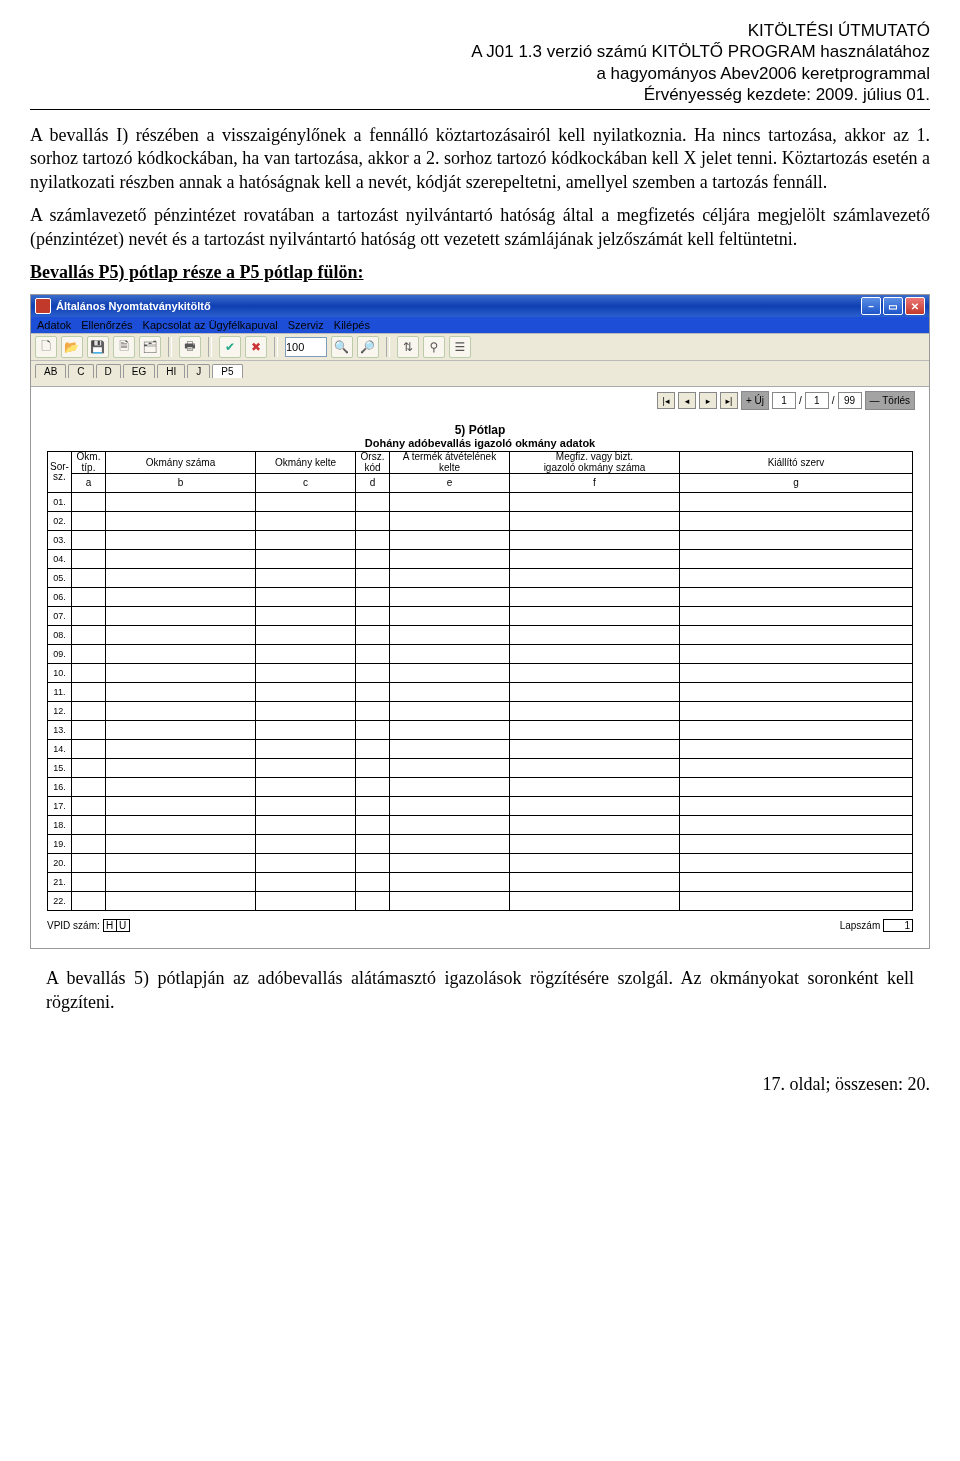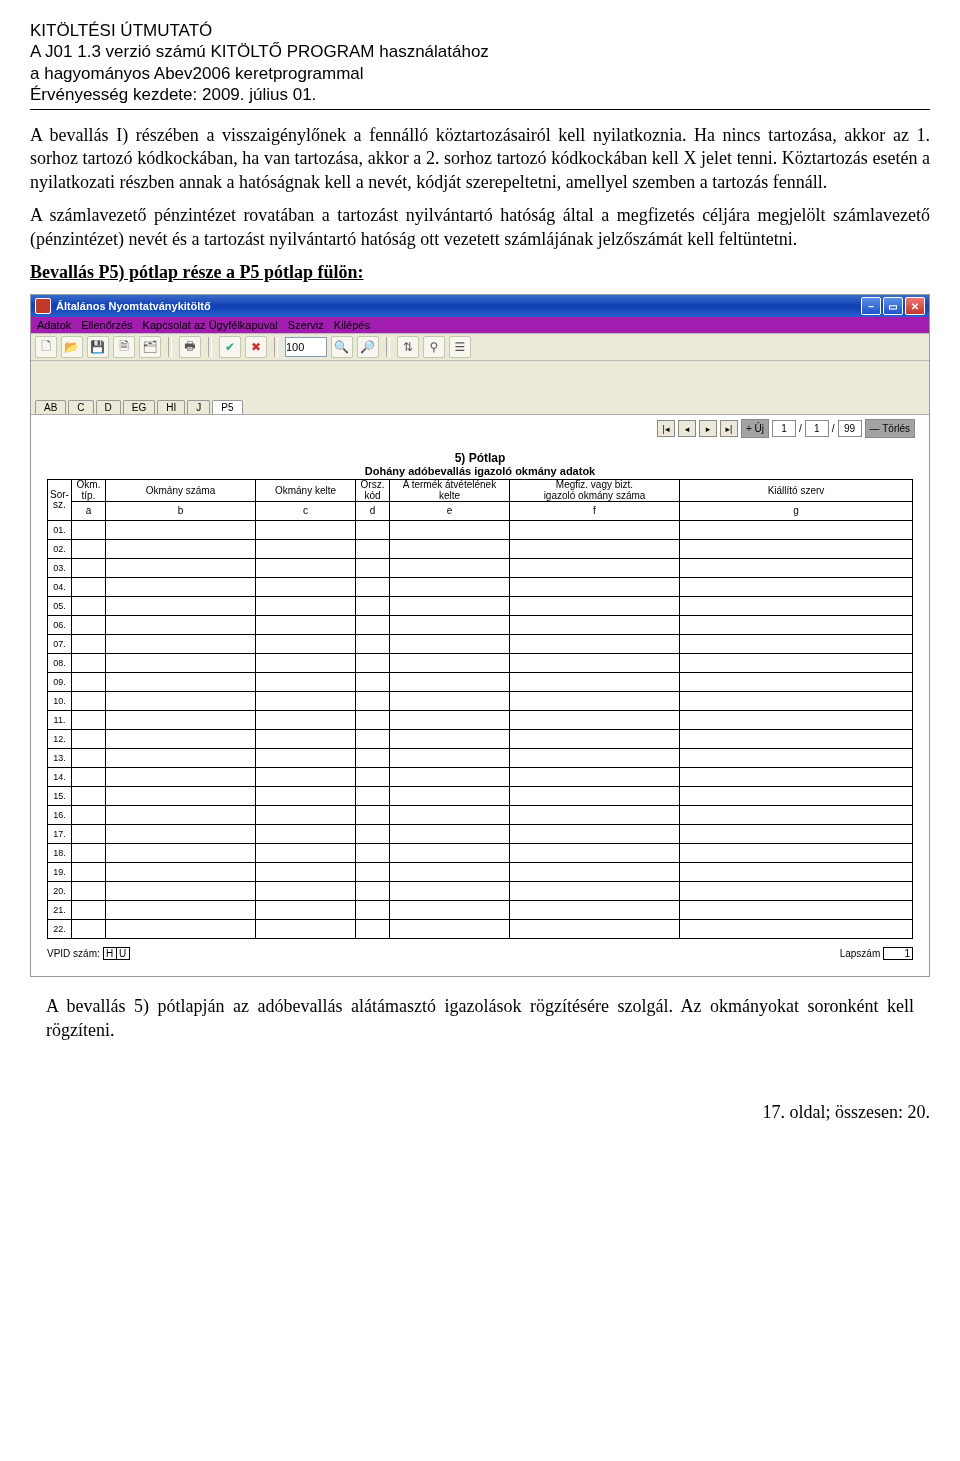--- a/index.html
+++ b/index.html
@@ -1,35 +1,35 @@
 <!DOCTYPE html>
 <html><head>
 <meta charset="utf-8">
 <style>
   body { margin:0; font-family:"Times New Roman",serif; font-size:18px; color:#000; background:#fff; }
   .page { width:900px; margin:0 auto; padding:20px 30px 40px; }
-  .hdr { text-align:left; font-family:Arial,Helvetica,sans-serif; line-height:1.25; font-size:17px; }
+  .hdr { text-align:right; font-family:Arial,Helvetica,sans-serif; line-height:1.25; font-size:17px; }
   .hdr-rule { border:0; border-top:1.5px solid #000; margin:4px 0 14px; }
   .body-p { text-align:justify; margin:0 0 10px; line-height:1.3; }
   .bold { font-weight:bold; }
   .under { text-decoration:underline; }
   .app-shot { border:1px solid #999; background:#ece9d8; font-family:Tahoma,Arial,sans-serif; font-size:11px; margin:6px 0 18px; }
   .titlebar { height:22px; background:linear-gradient(to bottom,#3a6ccc 0,#0f3fb3 50%,#2a5fce 100%); display:flex; align-items:center; color:#fff; font-weight:bold; padding:0 4px; }
   .title-ico { width:14px; height:14px; background:#c0392b; border:1px solid #fff; margin-right:5px; border-radius:2px; }
   .title-text { flex:1; font-size:11px; }
   .wc { display:flex; gap:2px; }
   .wc-btn { width:18px; height:16px; background:linear-gradient(to bottom,#5b8fe6,#1e55c8); border:1px solid #fff; border-radius:2px; display:flex; align-items:center; justify-content:center; color:#fff; font-size:10px; }
   .wc-close { background:linear-gradient(to bottom,#e77,#c0392b); }
-  .menubar { background:#a21caf; display:flex; gap:10px; padding:2px 6px; font-size:11px; border-bottom:1px solid #bbb; }
+  .menubar { background:#1d4ed8; display:flex; gap:10px; padding:2px 6px; font-size:11px; border-bottom:1px solid #bbb; }
   .menubar span{ cursor:default; }
   .toolbar { background:#ece9d8; display:flex; align-items:center; gap:4px; padding:2px 4px; border-bottom:1px solid #bbb; }
   .tb-btn { width:20px; height:20px; border:1px solid #bca; background:#f8f6ef; border-radius:2px; display:flex; align-items:center; justify-content:center; font-size:12px; color:#555; }
   .tb-sep { width:2px; height:20px; border-left:1px solid #aaa; border-right:1px solid #fff; margin:0 3px;}
   .zoom-field { width:40px; height:18px; background:#fff; border:1px solid #7f9db9; font-size:11px; text-align:left; line-height:18px; }
-  .tabbar { background:#ece9d8; display:flex; gap:2px; padding:3px 4px 0; border-bottom:1px solid #aaa; font-size:10px;margin-top:36px; }
+  .tabbar { background:#ece9d8; display:flex; gap:2px; padding:3px 4px 8px; border-bottom:1px solid #aaa; font-size:10px; }
   .tab { border:1px solid #999; border-bottom:none; background:#ece9d8; padding:1px 8px; border-radius:2px 2px 0 0; cursor:default; }
   .tab.active{ background:#fff; }
   .form-area { background:#fff; padding:10px 16px 16px; position:relative; }
   .pager { position:absolute; top:4px; right:14px; display:flex; align-items:center; gap:3px; font-size:10px;}
   .pg-btn{ width:16px; height:15px; border:1px solid #888; background:#ece9d8; display:flex; align-items:center; justify-content:center; font-size:9px; cursor:default;}
   .pg-field{ width:22px; height:15px; border:1px solid #888; background:#fff; text-align:center; line-height:15px;}
   .del-btn{ border:1px solid #888; background:#a3a3a3; padding:0 4px; height:17px; display:flex; align-items:center;}
   .form-frame{ margin-top:26px; }
   .form-title { text-align:center; font-weight:bold; font-size:12px; }
   .form-sub { text-align:center; font-weight:bold; font-size:11px; margin-bottom:2px;}

